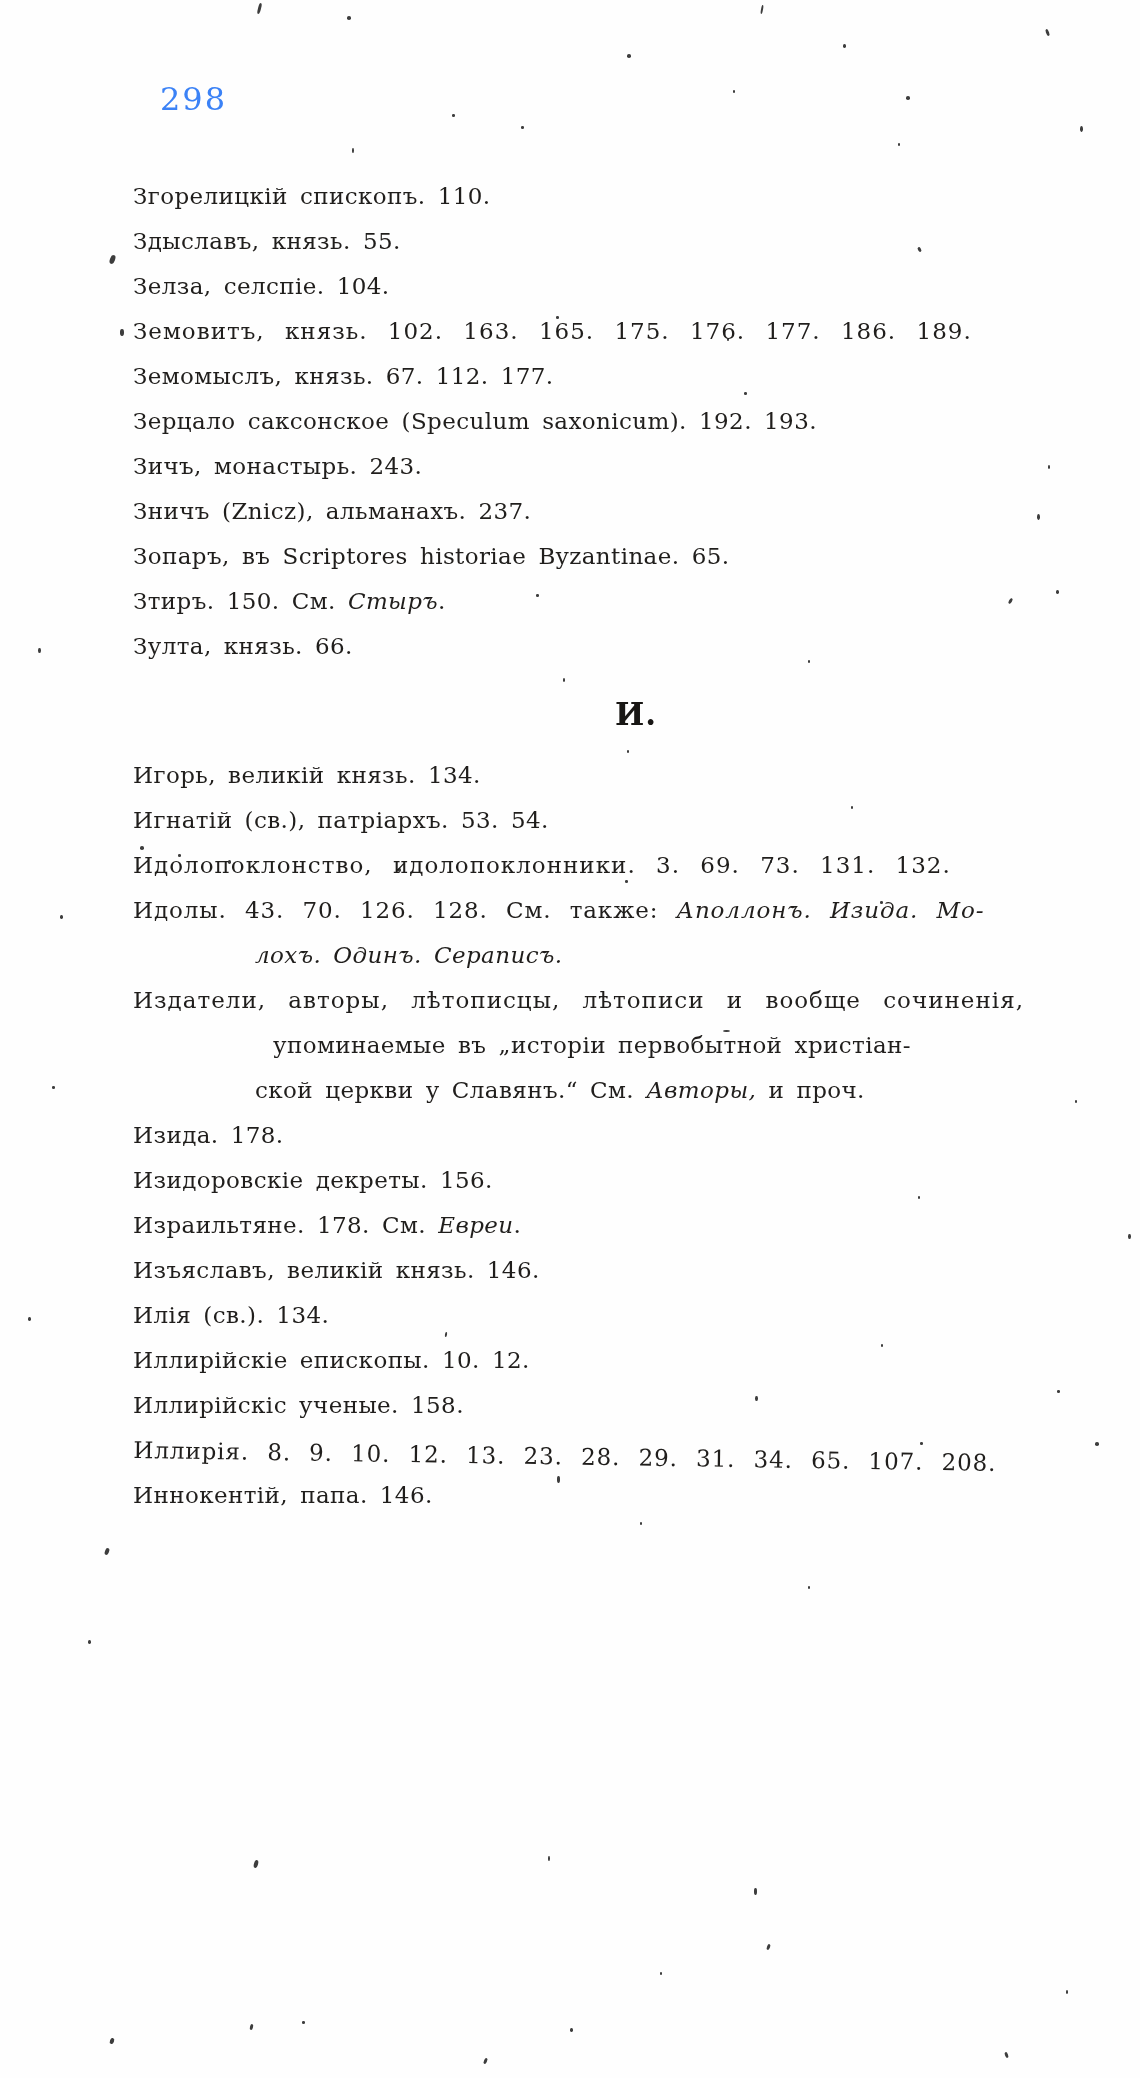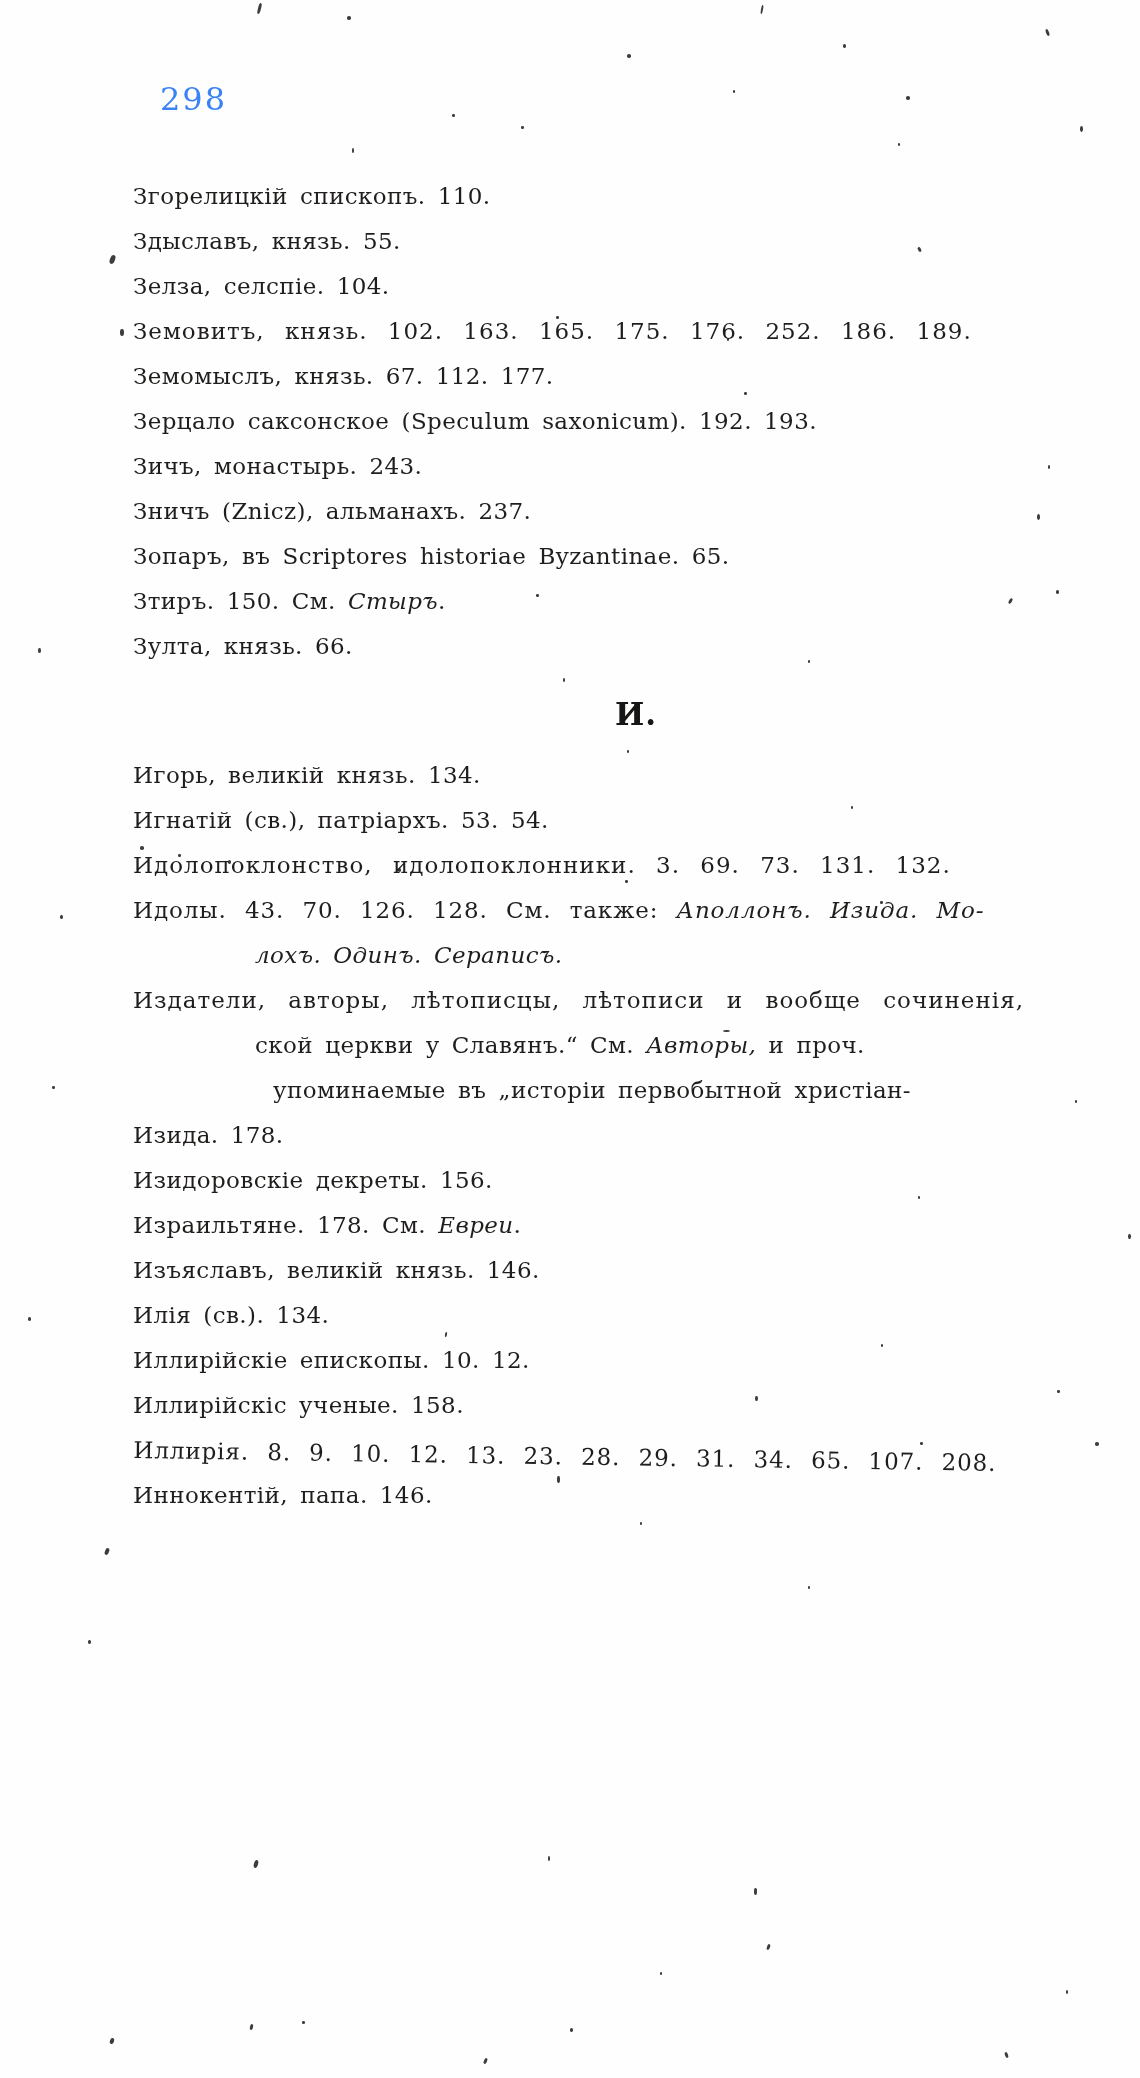--- a/index.html
+++ b/index.html
@@ -47,41 +47,41 @@
 <div class="page">
 
   <div class="pagenum">298</div>
 
   <div class="content">
 
     <div>
       <div class="line">Згорелицкій спископъ. 110.</div>
       <div class="line">Здыславъ, князь. 55.</div>
       <div class="line">Зелза, селспіе. 104.</div>
-      <div class="line stretch2">Земовитъ, князь. 102. 163. 165. 175. 176. 252. 186. 189.</div>
+      <div class="line stretch2">Земовитъ, князь. 102. 163. 165. 175. 176. 177. 186. 189.</div>
       <div class="line">Земомыслъ, князь. 67. 112. 177.</div>
       <div class="line">Зерцало саксонское (Speculum saxonicum). 192. 193.</div>
       <div class="line">Зичъ, монастырь. 243.</div>
       <div class="line">Зничъ (Znicz), альманахъ. 237.</div>
       <div class="line">Зопаръ, въ Scriptores historiae Byzantinae. 65.</div>
       <div class="line"><span>Зтиръ. 150. См. </span><span class="it">Стыръ</span><span>.</span></div>
       <div class="line">Зулта, князь. 66.</div>
     </div>
 
     <div class="sec-header">И.</div>
 
     <div>
       <div class="line">Игорь, великій князь. 134.</div>
       <div class="line">Игнатій (св.), патріархъ. 53. 54.</div>
       <div class="line stretch2">Идолопоклонство, идолопоклонники. 3. 69. 73. 131. 132.</div>
       <div class="line stretch"><span>Идолы. 43. 70. 126. 128. См. также: </span><span class="it">Аполлонъ. Изида. Мо-</span></div>
       <div class="line it ind-a">лохъ. Одинъ. Сераписъ.</div>
       <div class="line stretch3">Издатели, авторы, лѣтописцы, лѣтописи и вообще сочиненія,</div>
+      <div class="line ind-b">упоминаемые въ „исторіи первобытной христіан-</div>
       <div class="line ind-c"><span>ской церкви у Славянъ.“ См. </span><span class="it">Авторы,</span><span> и проч.</span></div>
-      <div class="line ind-b">упоминаемые въ „исторіи первобытной христіан-</div>
       <div class="line">Изида. 178.</div>
       <div class="line">Изидоровскіе декреты. 156.</div>
       <div class="line"><span>Израильтяне. 178. См. </span><span class="it">Евреи</span><span>.</span></div>
       <div class="line">Изъяславъ, великій князь. 146.</div>
       <div class="line">Илія (св.). 134.</div>
       <div class="line">Иллирійскіе епископы. 10. 12.</div>
       <div class="line">Иллирійскіс ученые. 158.</div>
       <div class="line stretch slope">Иллирія. 8. 9. 10. 12. 13. 23. 28. 29. 31. 34. 65. 107. 208.</div>
       <div class="line">Иннокентій, папа. 146.</div>
     </div>

